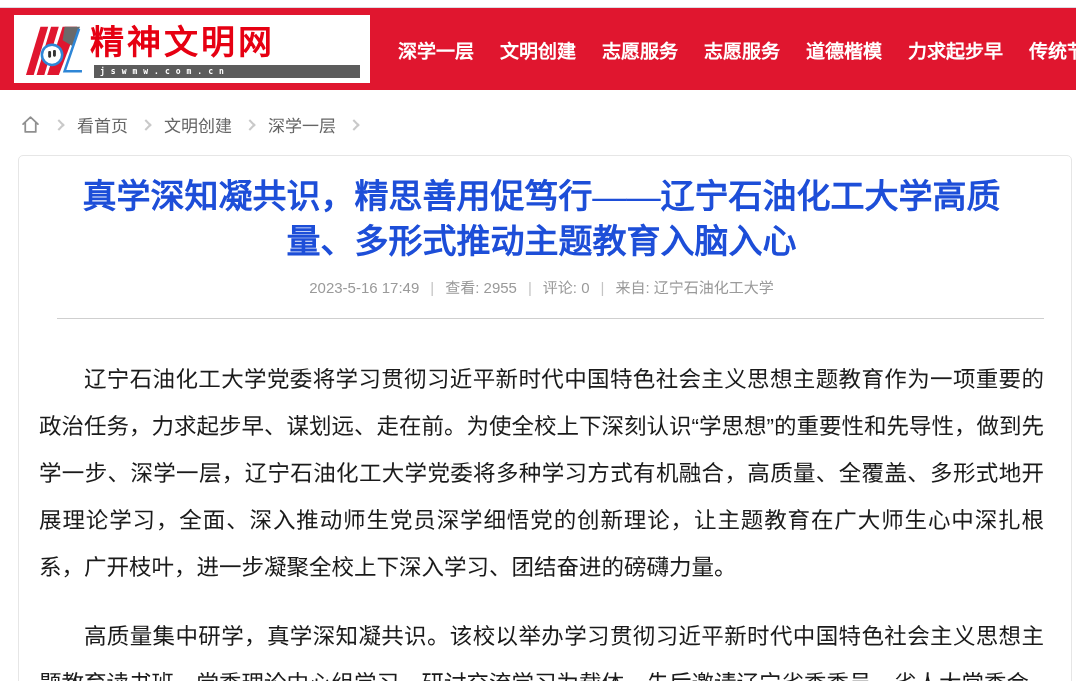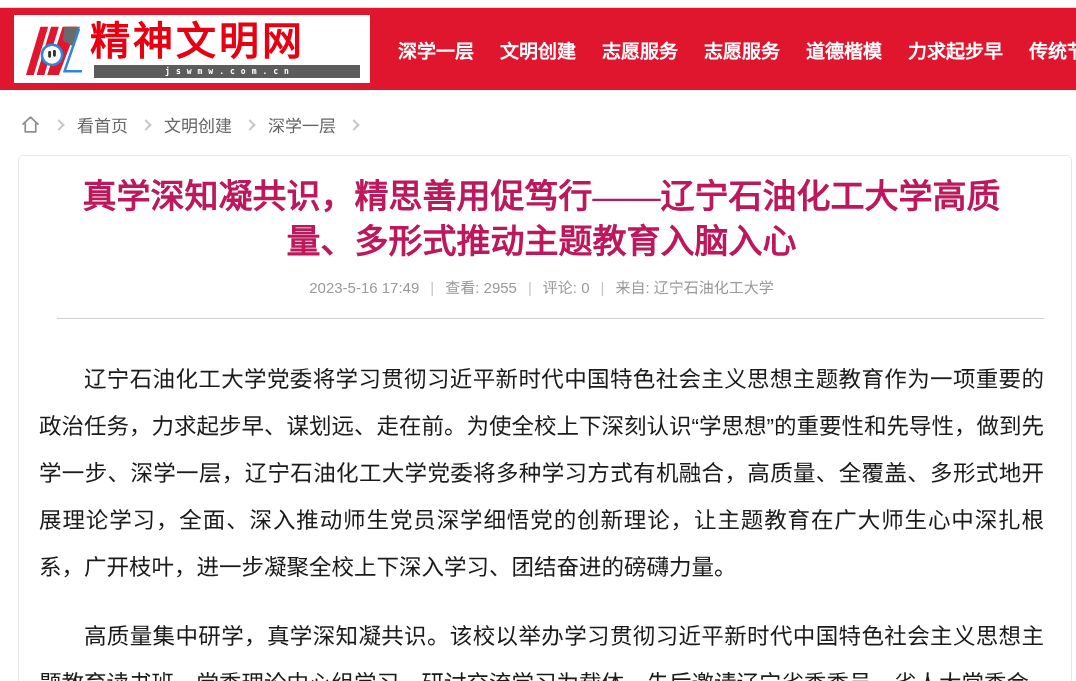--- a/index.html
+++ b/index.html
@@ -27,30 +27,30 @@
     margin-left: 14px;
     width: 356px; height: 68px;
     background: #ffffff;
     display: flex; align-items: center;
     padding: 4px 8px 4px 10px;
     cursor: pointer;
   }
   .logo-mark { width: 58px; height: 56px; flex: 0 0 auto; }
   .logo-text-col { margin-left: 8px; flex: 1; display: flex; flex-direction: column; }
   .logo-sitename {
-    font-family: Liberation Serif, serif;
-    font-weight: 700; font-size: 40px; line-height: 44px;
+    font-family: Liberation Sans, sans-serif;
+    font-weight: 700; font-size: 34px; line-height: 44px;
     color: #e60012; letter-spacing: 3px; white-space: nowrap;
   }
   .logo-domainbar {
     margin-top: 1px; margin-left: 4px; margin-right: 2px;
     background: #5c5c5c; color: #ffffff;
     font-family: "DejaVu Sans Mono", monospace;
     font-size: 8px; font-weight: 700; letter-spacing: 6px;
-    text-align: center; padding: 2px 0 2px 6px;
+    text-align: left; padding: 2px 0 2px 6px;
   }
   .main-nav {
     display: flex; gap: 26px;
     margin-left: 28px;
     color: #ffffff; font-size: 19px; font-weight: 700;
   }
   .main-nav .nav-item { cursor: pointer; flex: 0 0 auto; }
 
   
   .breadcrumb {
@@ -71,21 +71,21 @@
   .content-box {
     margin: 18px auto 0 18px;
     width: 1054px; min-height: 620px;
     background: #fff;
     border: 1px solid #e6e6e6; border-radius: 5px;
     padding: 18px 27px 30px 20px;
   }
   .article-title {
     font-family: "Liberation Serif", "DejaVu Serif", serif;
     font-weight: 700; font-size: 34px; line-height: 45px;
-    color: #be185d; text-align: center;
+    color: #1d4ed8; text-align: center;
     max-width: 945px; margin: 0 auto;
   }
   .article-meta {
     margin-top: 14px; text-align: center;
     color: #9a9a9a; font-size: 15px; line-height: 20px;
   }
   .article-meta .sep { color: #c4c4c4; padding: 0 11px; }
   .meta-divider {
     border: none; border-top: 1px solid #cfcfcf;
     margin: 20px 0 0 18px;

